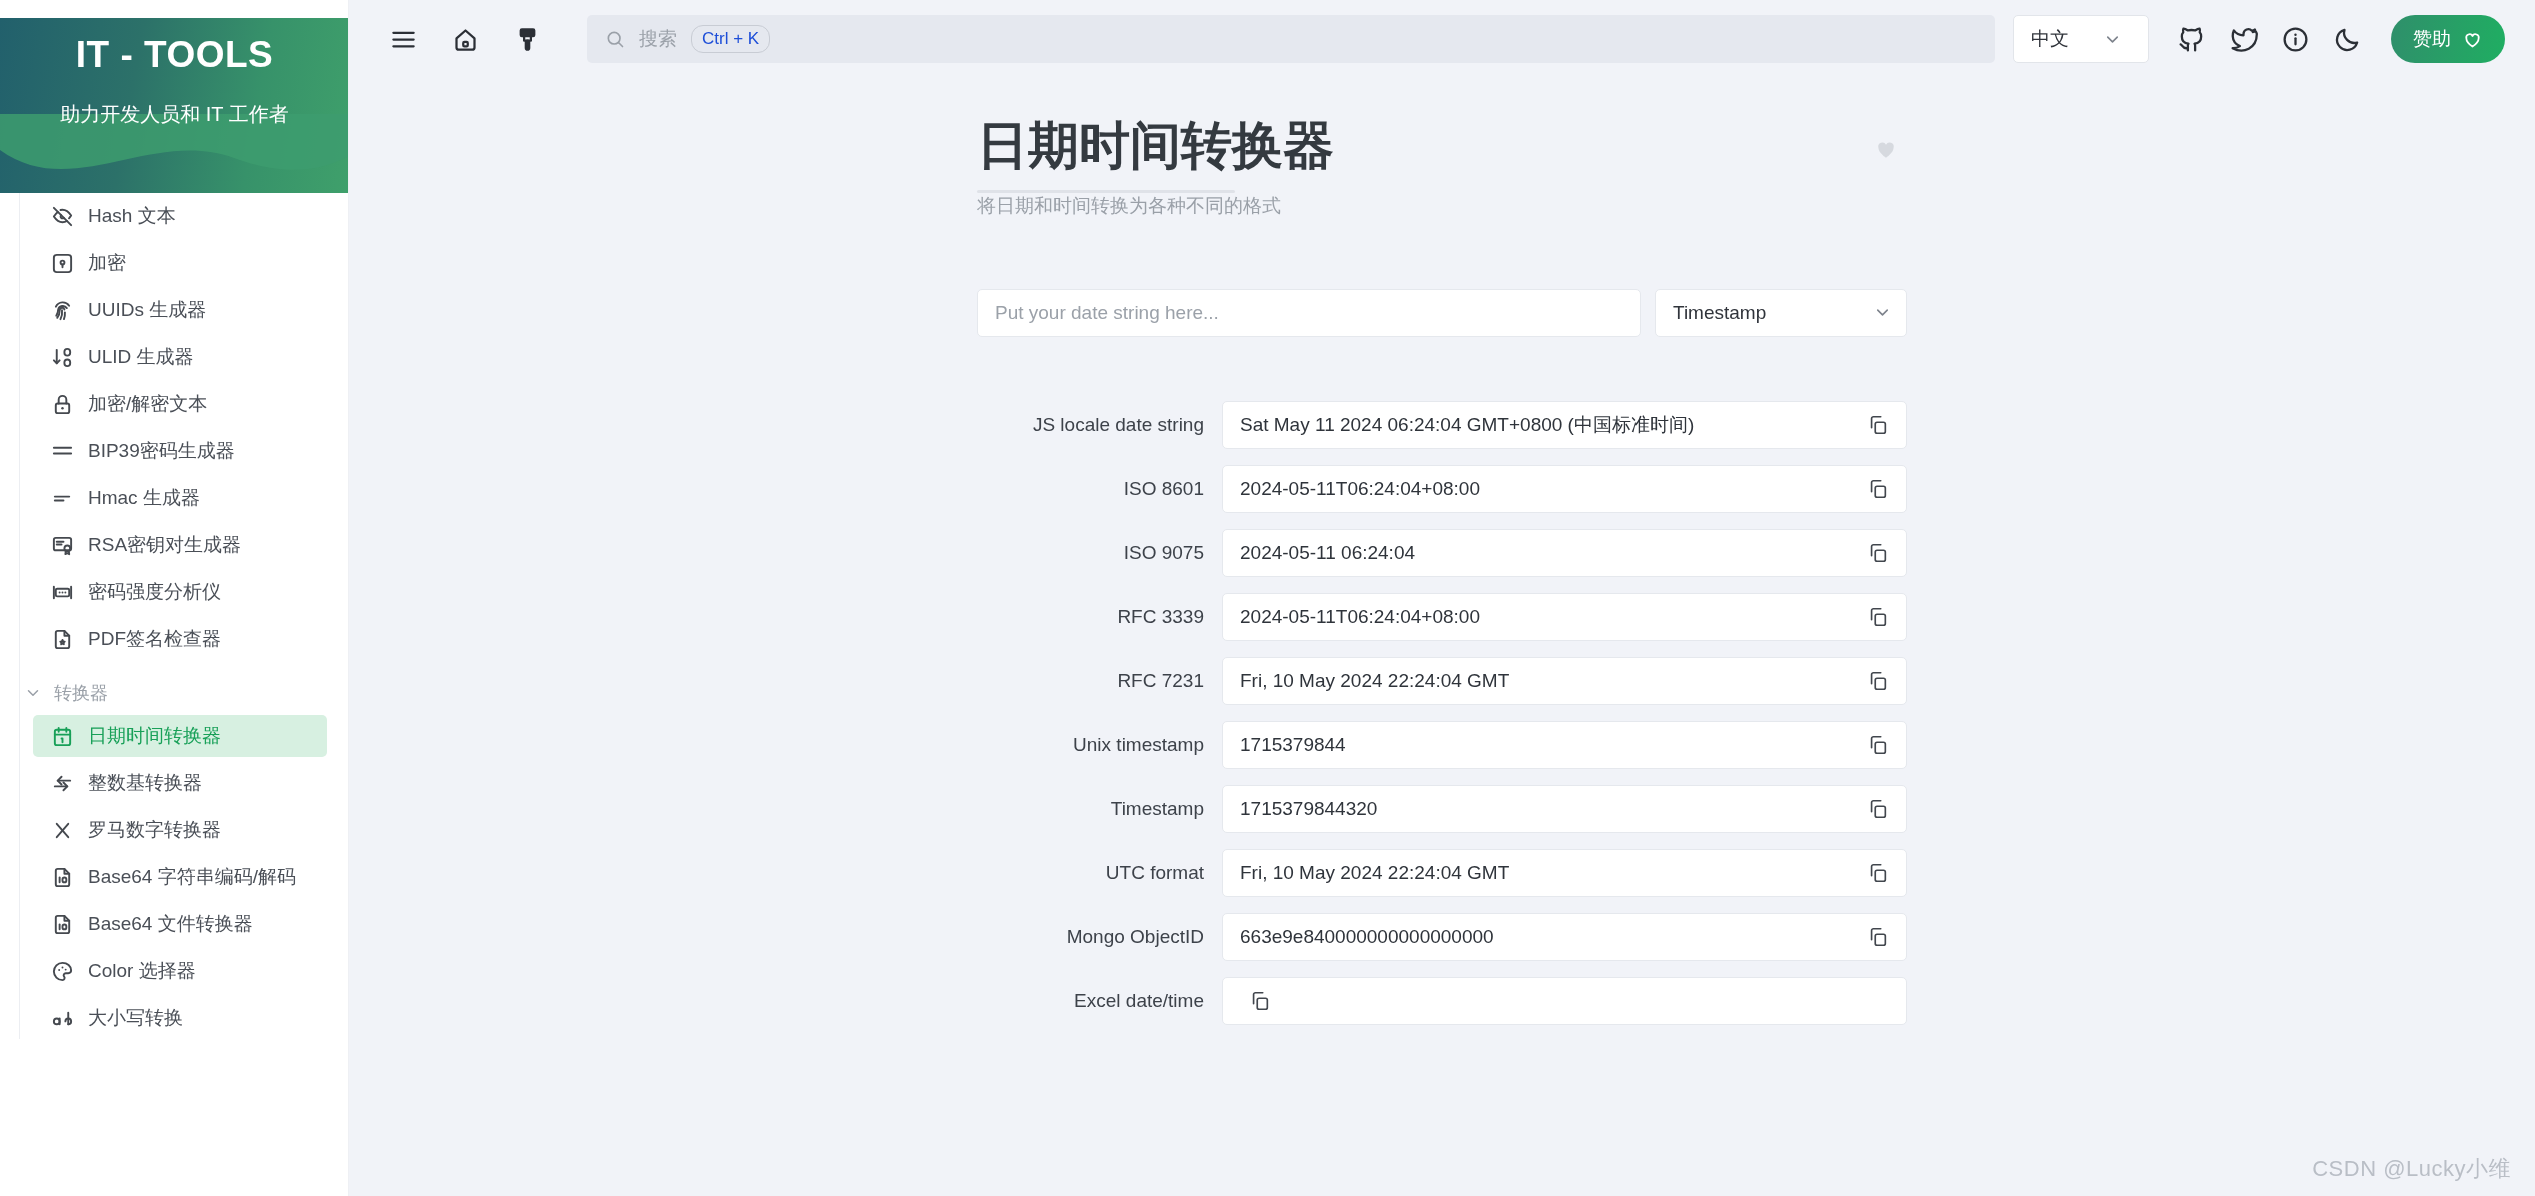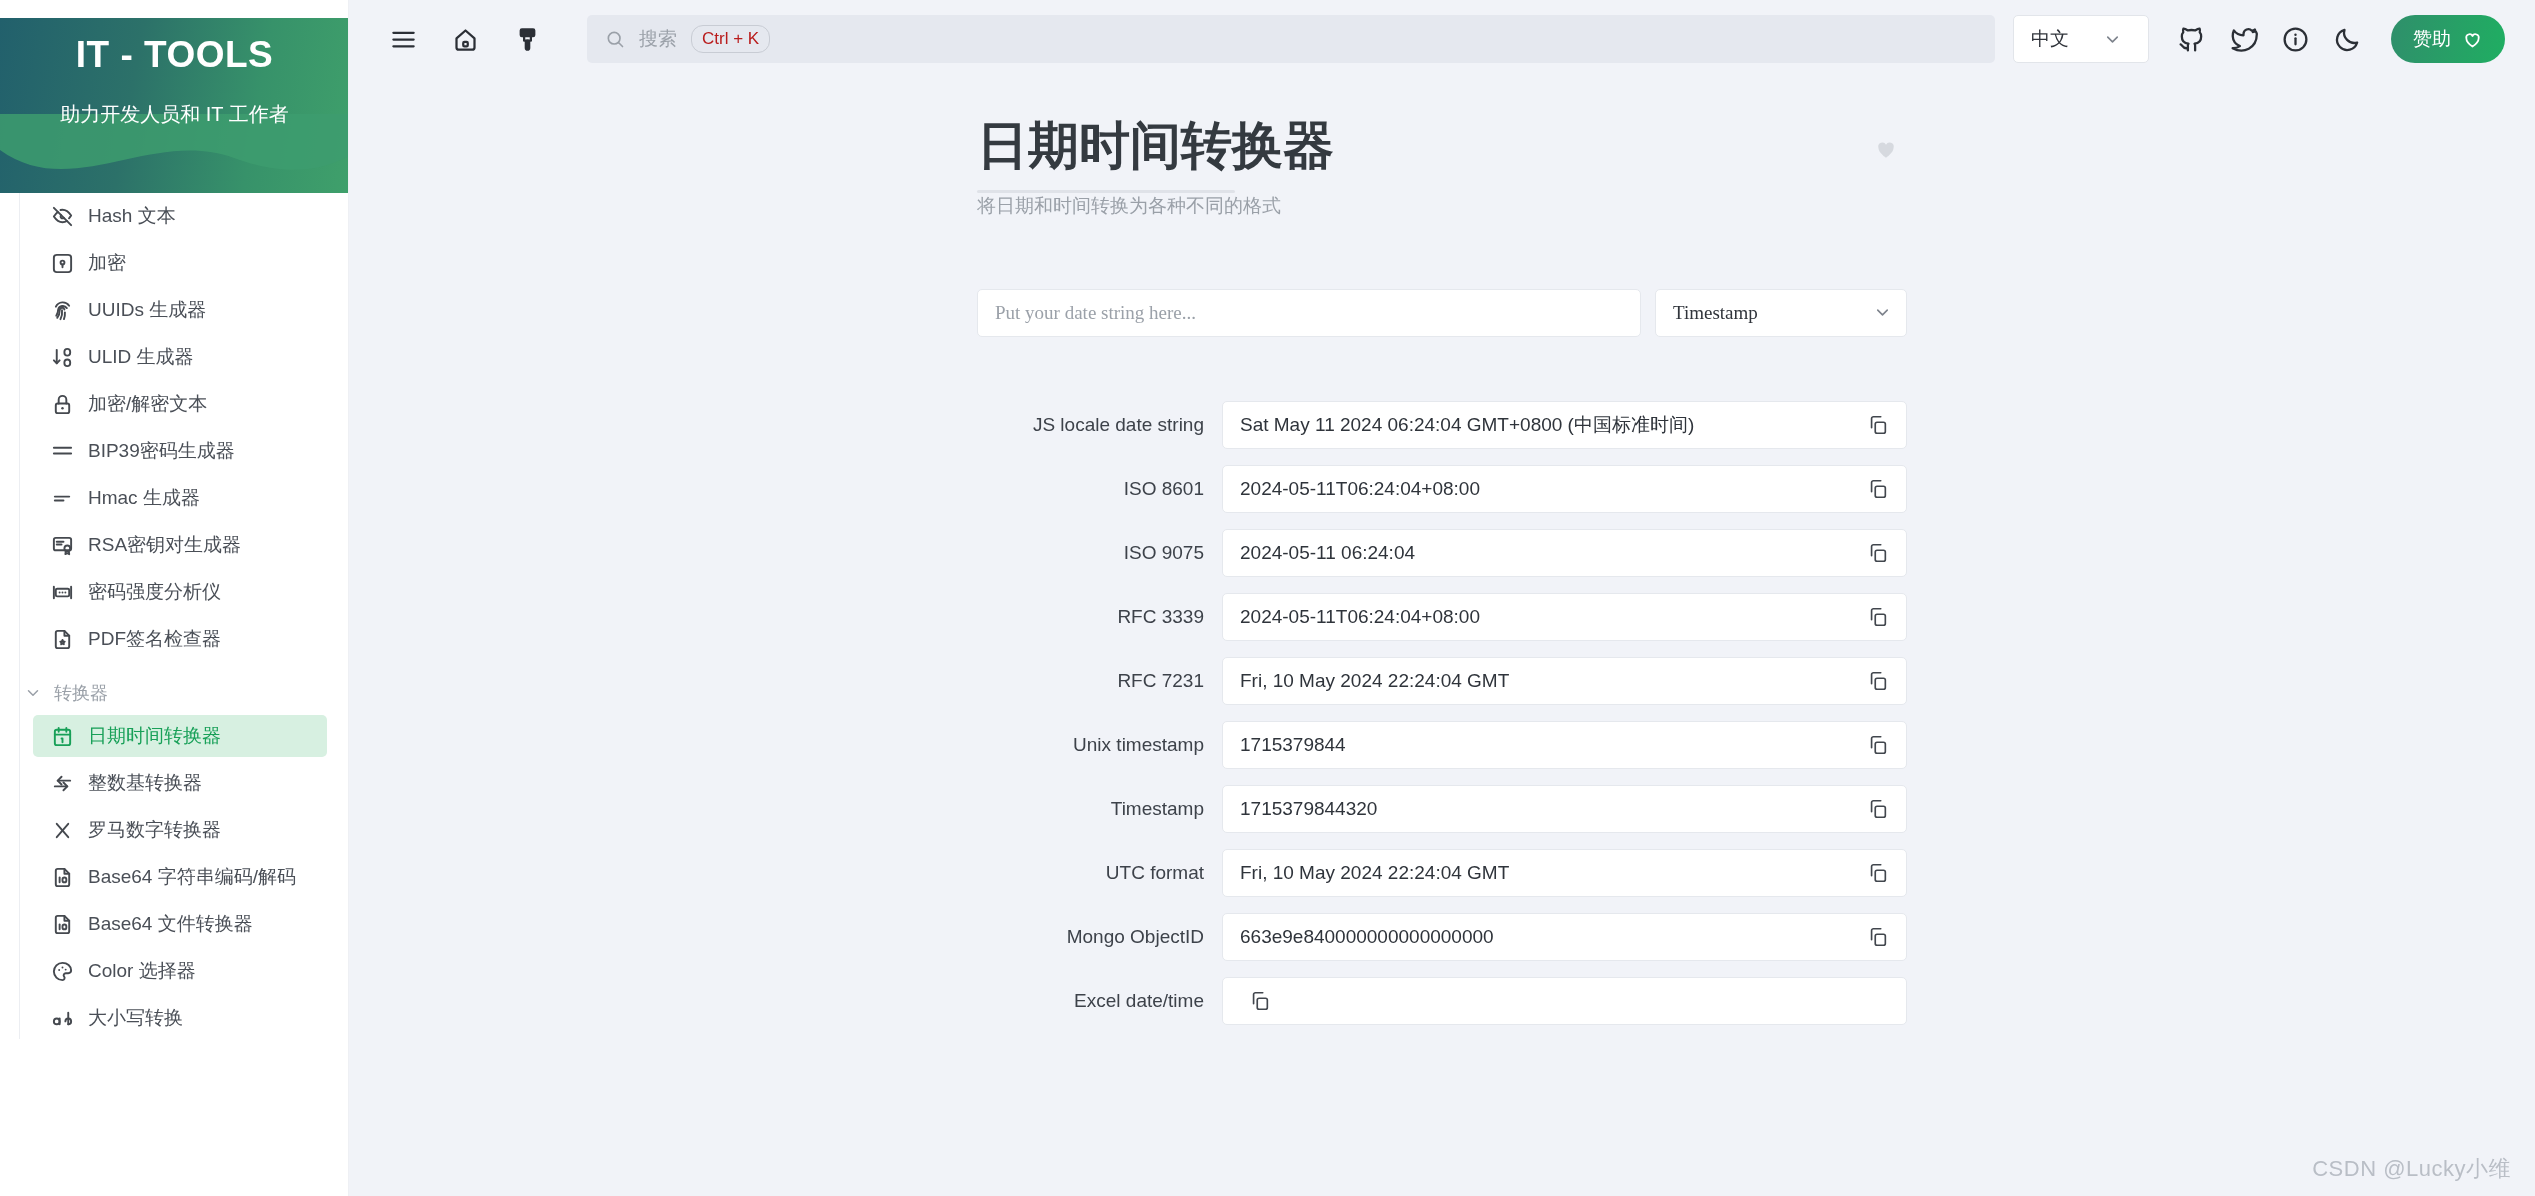--- a/index.html
+++ b/index.html
@@ -128,21 +128,21 @@
     cursor: text;
   }
   .search .s-ico { width: 24px; height: 24px; display:flex; align-items:center; justify-content:center; color:#9aa0a8; margin-right: 12px;}
   .search .s-ico svg { width: 20px; height: 20px; }
   .search .s-ph { font-size: 19px; color: #9ba1a9; margin-right: 14px; }
   .kbd {
     border: 1px solid #c8ccd4;
     border-radius: 12px;
     padding: 2px 10px 3px;
     font-size: 17px;
-    color: #b91c1c;
+    color: #1d4ed8;
     line-height: 1.25;
   }
 
   .lang-select {
     width: 136px; height: 48px;
     background: #ffffff;
     border: 1px solid #e2e5ea;
     border-radius: 5px;
     display: flex; align-items: center; justify-content: space-between;
     padding: 0 26px 0 17px;
@@ -176,21 +176,21 @@
   .page-title {
     font-size: 51px; font-weight: bold; color: #343a40;
     line-height: 1.25;
     padding-bottom: 10px;
   }
   .title-underline { width: 258px; height: 3px; background: #dfe2e8; border-radius:2px; margin-top: 2px; }
   .fav-btn { width: 34px; height: 34px; margin-top: 22px; color:#d6d9df; cursor:pointer; }
   .fav-btn svg { width: 26px; height: 26px; display:block; }
   .page-sub { font-size: 19px; color: #9aa0a8; }
 
-  .input-row { display: flex; gap: 14px; margin-top: 70px; font-family: Liberation Serif, serif; }
+  .input-row { display: flex; gap: 14px; margin-top: 70px; }
   .date-input {
     flex: 1 1 auto; height: 48px;
     background: #ffffff;
     border: 1px solid #e5e8ed;
     border-radius: 5px;
     display: flex; align-items: center;
     padding: 0 17px;
     font-size: 19px; color: #9ba1a9;
     cursor: text;
   }

